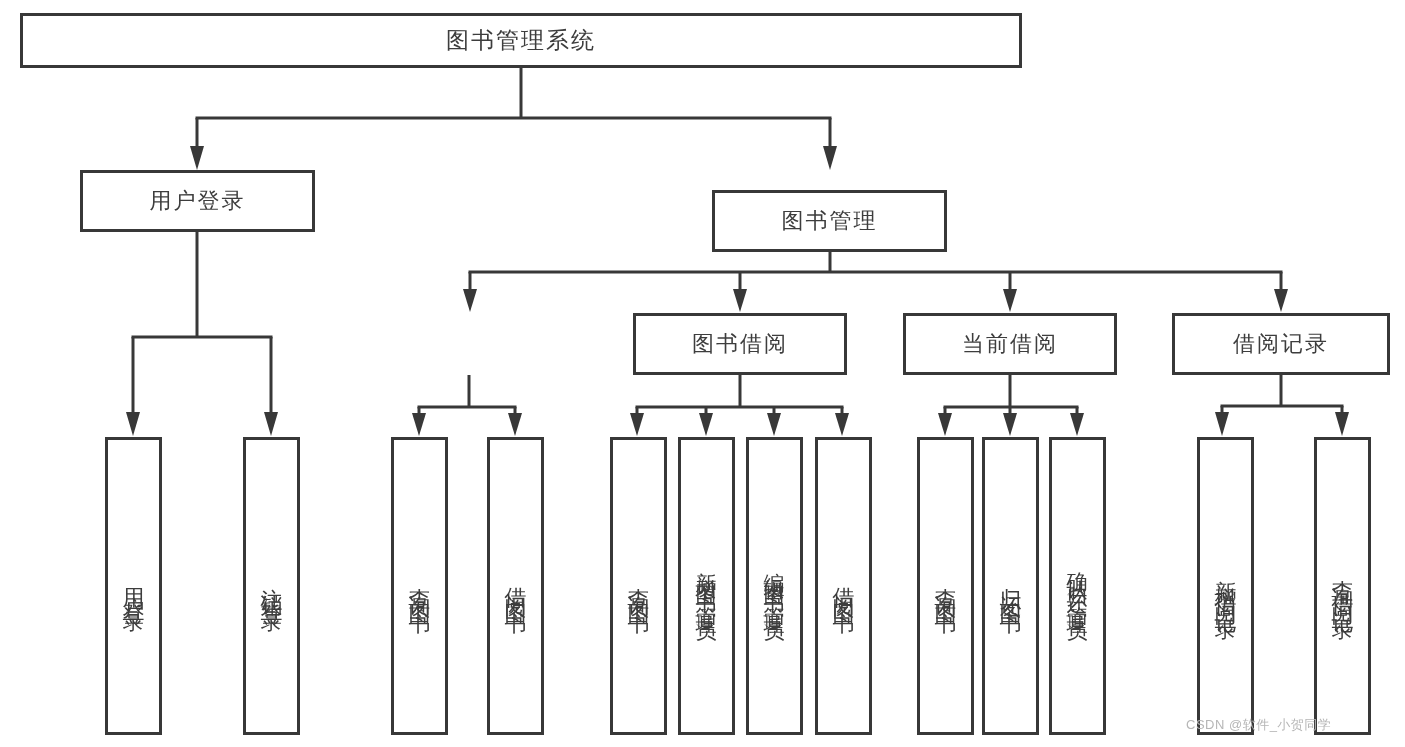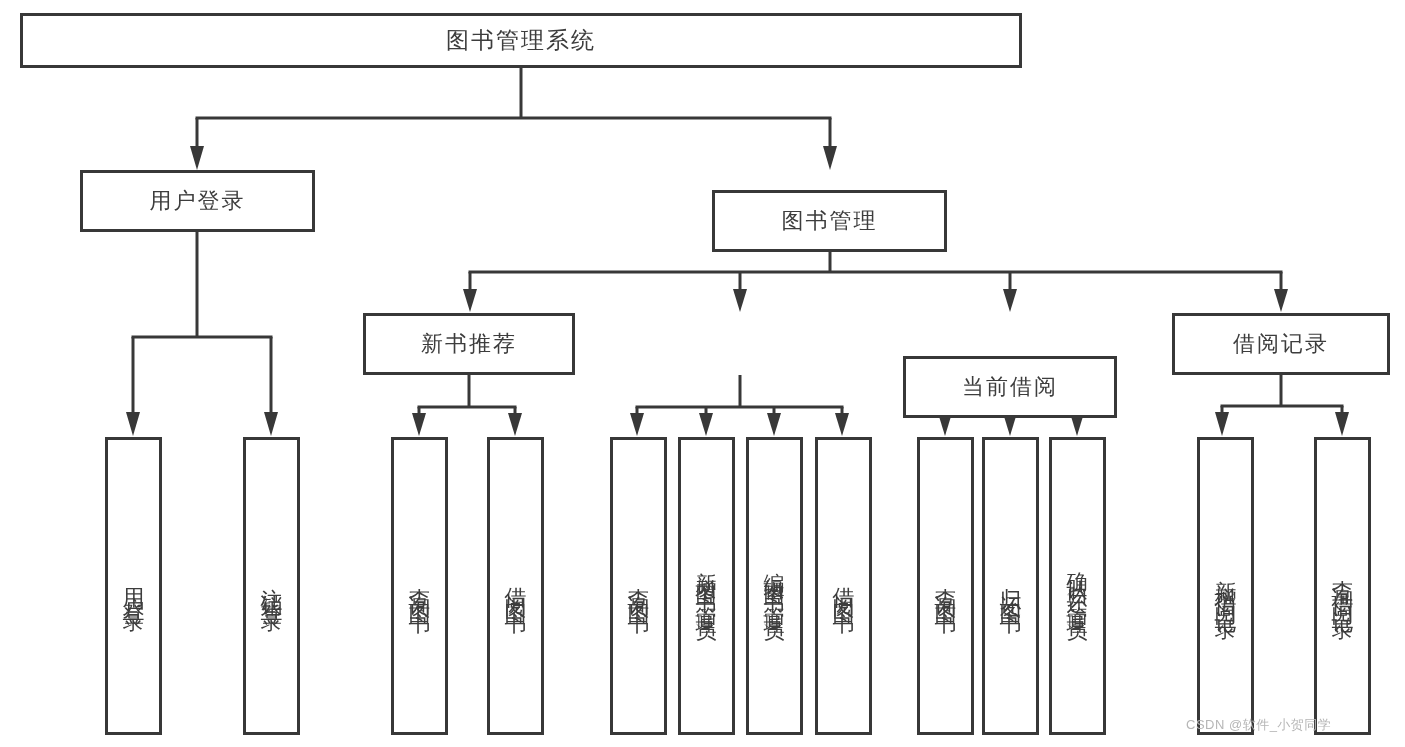--- a/index.html
+++ b/index.html
@@ -19,21 +19,21 @@
     display:flex;align-items:center;justify-content:center;
     color:#3d3d3d;
     z-index:2;
   }
   .node-h{font-size:22px;letter-spacing:2px;white-space:nowrap;}
   .node-root{left:20px;top:13px;width:1002px;height:55px;font-size:23px;}
   .node-l2a{left:80px;top:170px;width:235px;height:62px;}
   .node-l2b{left:712px;top:170px;width:235px;height:62px;margin-top:20px;}
   .node-l3a{left:363px;top:313px;width:212px;height:62px;}
   .node-l3b{left:633px;top:313px;width:214px;height:62px;}
-  .node-l3c{left:903px;top:313px;width:214px;height:62px;margin-top:43px;}
+  .node-l3c{left:903px;top:313px;width:214px;height:62px;}
   .node-l3d{left:1172px;top:313px;width:218px;height:62px;}
   .leaf{
     position:absolute;
     box-sizing:border-box;
     top:437px;width:57px;height:298px;
     border:3px solid #383838;
     background:#ffffff;
     display:flex;align-items:center;justify-content:center;
     color:#3d3d3d;
     z-index:2;
@@ -149,22 +149,22 @@
     <span>图书管理系统</span>
   </div>
 
   <div class="node node-h node-l2a">
     <span>用户登录</span>
   </div>
   <div class="node node-h node-l2b">
     <span>图书管理</span>
   </div>
 
-  <div class="node node-h node-l3a">
-    <span>新书推荐</span>
+  <div class="node node-h node-l3b">
+    <span>图书借阅</span>
   </div>
   <div class="node node-h node-l3c">
     <span>当前借阅</span>
   </div>
   <div class="node node-h node-l3d">
     <span>借阅记录</span>
   </div>
 
   <div class="leaf leaf-1">
     <span>用户登录</span>

